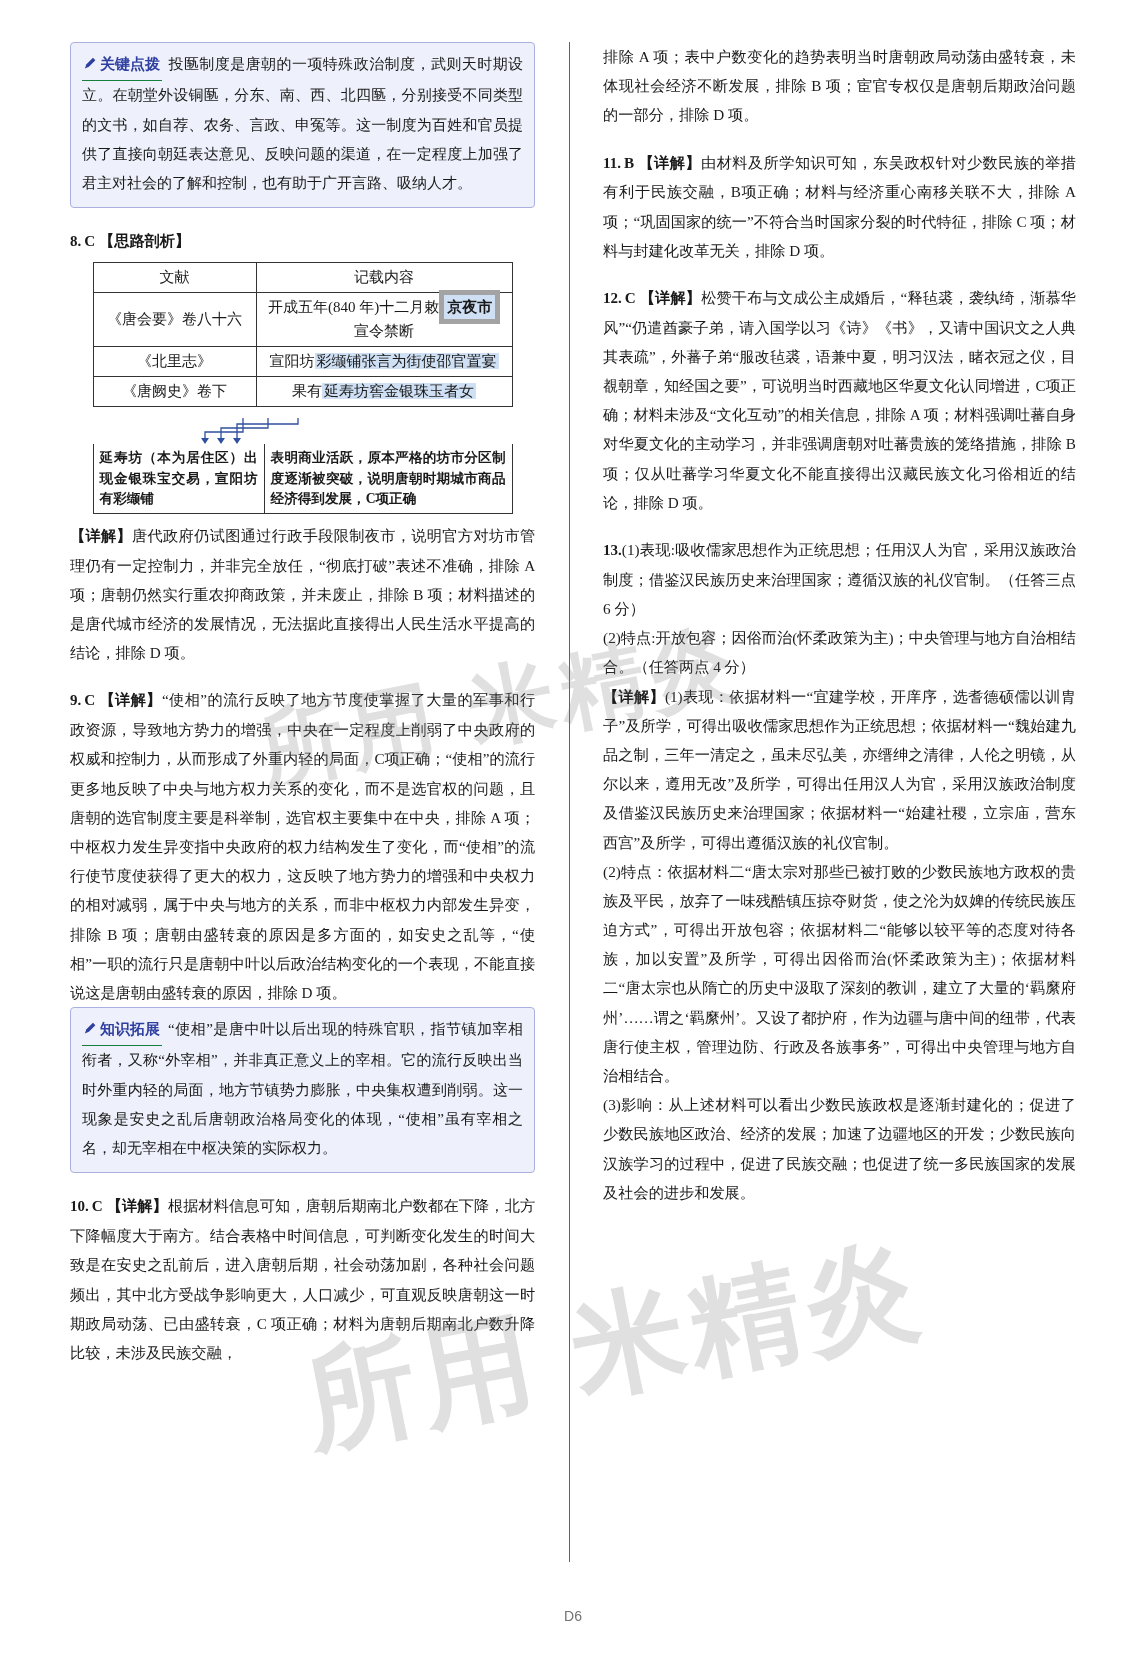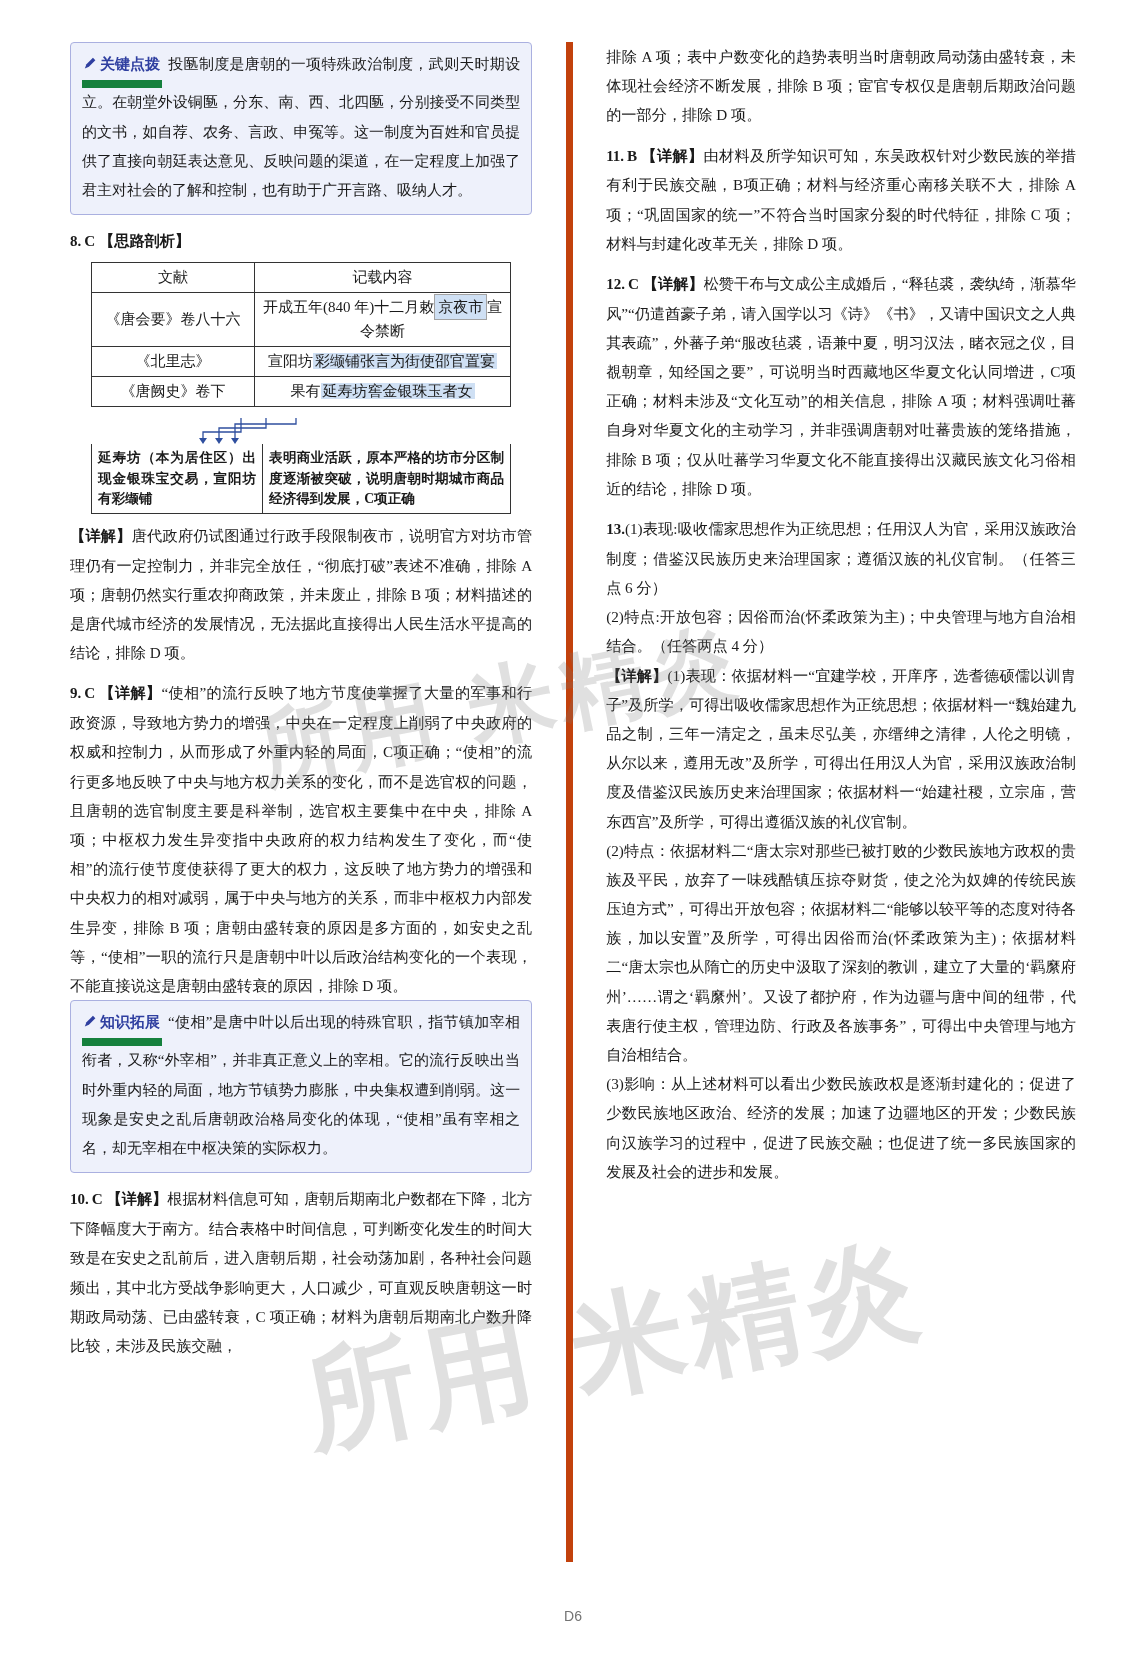--- a/index.html
+++ b/index.html
@@ -20,70 +20,70 @@
     display:flex;
     gap:34px;
     height:1520px;
   }
   .col{
     width:478px;
     font-size:15.2px;
     line-height:1.92;
     text-align:justify;
   }
-  .col.right{border-left:7px solid #c2410c;padding-left:33px;width:486px;}
+  .col.right{border-left:1px solid #c2410c;padding-left:33px;width:486px;}
 
   
   .tipbox{
     background:#eef0fa;
     border:1px solid #aab0e0;
     border-radius:4px;
     padding:7px 11px 9px 11px;
     margin-bottom:11px;
     line-height:1.95;
     font-size:15px;
   }
   .tipbox .tiphead{
     display:inline-block;
     color:#2f3fa0;
     font-weight:bold;
-    border-bottom:8px solid #15803d;
+    border-bottom:1px solid #15803d;
     padding:0 2px 1px 2px;
     margin-right:6px;
   }
   .penicon{
     display:inline-block;width:13px;height:13px;
     vertical-align:-1px;margin-right:3px;
   }
   .tipbox.kb{background:#eef1fb;}
   .tipbox.kt{background:#eef1fb;}
 
   
-  .qa{margin:11px 0 0 0;display:block;}
+  .qa{margin:18px 0 0 0;display:block;}
   .qnum{font-weight:bold;font-size:15px;}
   .ans{font-weight:bold;margin-left:3px;}
   .bk{font-weight:bold;}
 
   
   .q8wrap{margin:6px 0 4px 0;}
   table.doc{
     border-collapse:collapse;
     width:420px;
     margin:4px auto 11px auto;
     font-size:15px;
   }
   table.doc th,table.doc td{
     border:1px solid #333;
     padding:3px 6px;
     text-align:center;
     line-height:1.55;
   }
   table.doc th{font-weight:normal;}
   .hl{background:#cfe0f4;padding:0 2px;}
-  .boxed{border:1px solid #a3a3a3;padding:4px 3px;}
+  .boxed{border:5px solid #a3a3a3;padding:4px 3px;font-weight:bold;}
   .lowbox{
     display:flex;
     width:420px;
     margin:0 auto;
     font-size:13.6px;
     line-height:1.5;
   }
   .lowbox .cell{
     border:1px solid #333;
     border-top:none;

